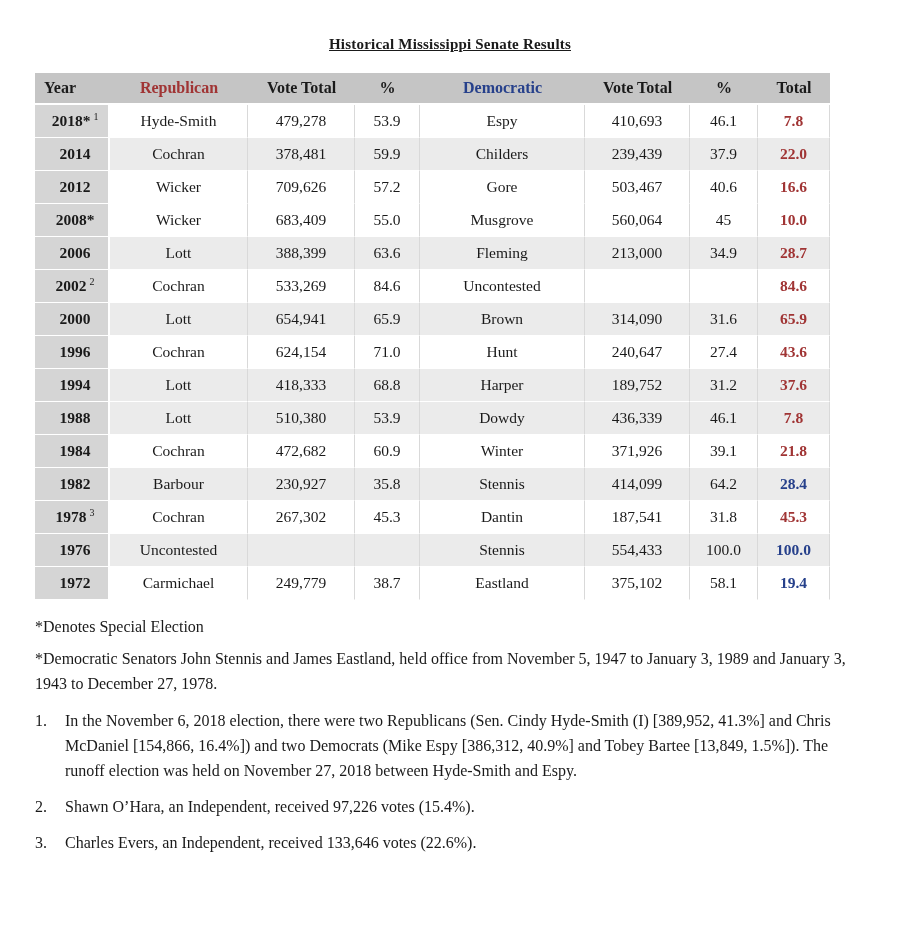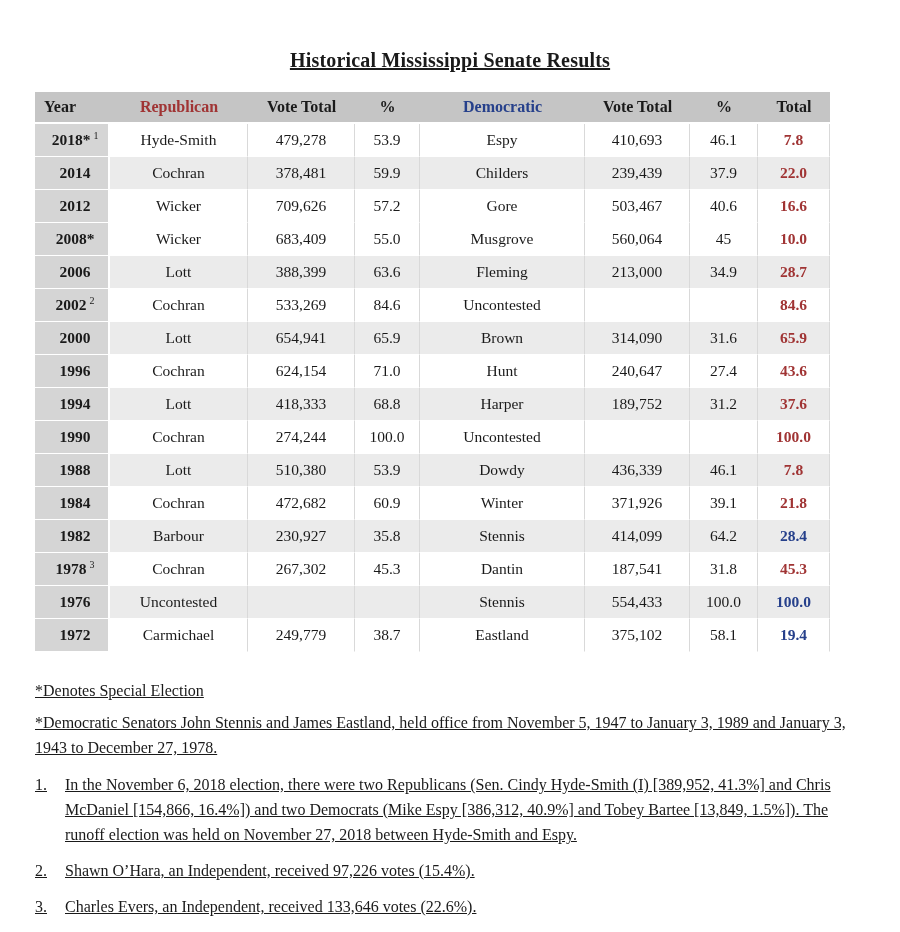--- a/index.html
+++ b/index.html
@@ -6,24 +6,24 @@
   body{
     width:900px;height:932px;
     font-family:"Liberation Serif","DejaVu Serif",serif;
     color:#1a1a1a;
     position:relative;
   }
   .page{padding:36px 35px 0 35px;}
 
   .title{
     text-align:center;
-    font-size:20px;
+    font-size:15px;
     font-weight:bold;
     text-decoration:underline;
-    margin:13px 0 20px 0;
+    margin:0 0 20px 0;
     letter-spacing:.2px;
   }
 
   table.results{
     border-collapse:separate;
     border-spacing:0;
     width:795px;
     table-layout:fixed;
   }
   table.results th{
@@ -61,21 +61,21 @@
   }
   table.results td.year sup{
     font-weight:normal;
     font-size:10px;
     margin-left:3px;
   }
   table.results td.total{font-weight:bold;}
   table.results td.total.rep{color:var(--rep-color,#a03434);}
   table.results td.total.dem{color:var(--dem-color,#26408b);}
 
-  .footnotes{margin-top:26px;width:830px;font-size:16px;line-height:25px;text-decoration:underline;}
+  .footnotes{margin-top:14px;width:830px;font-size:16px;line-height:25px;}
   .fn-star{margin:0 0 7px 0;}
   .fn-list{margin-top:12px;}
   .fn-item{display:flex;margin-bottom:11px;}
   .fn-num{width:30px;flex:0 0 30px;}
   .fn-text{flex:1;}
 </style>
 </head>
 <body>
 
 <div class="page">
@@ -189,30 +189,20 @@
         <tr class="stripe">
     <td class="year"><span>1994</span></td>
     <td>Lott</td>
     <td>418,333</td>
     <td>68.8</td>
     <td>Harper</td>
     <td>189,752</td>
     <td>31.2</td>
     <td class="total rep">37.6</td>
   </tr>
-        <tr>
-    <td class="year"><span>1990</span></td>
-    <td>Cochran</td>
-    <td>274,244</td>
-    <td>100.0</td>
-    <td>Uncontested</td>
-    <td></td>
-    <td></td>
-    <td class="total rep">100.0</td>
-  </tr>
         <tr class="stripe">
     <td class="year"><span>1988</span></td>
     <td>Lott</td>
     <td>510,380</td>
     <td>53.9</td>
     <td>Dowdy</td>
     <td>436,339</td>
     <td>46.1</td>
     <td class="total rep">7.8</td>
   </tr>

